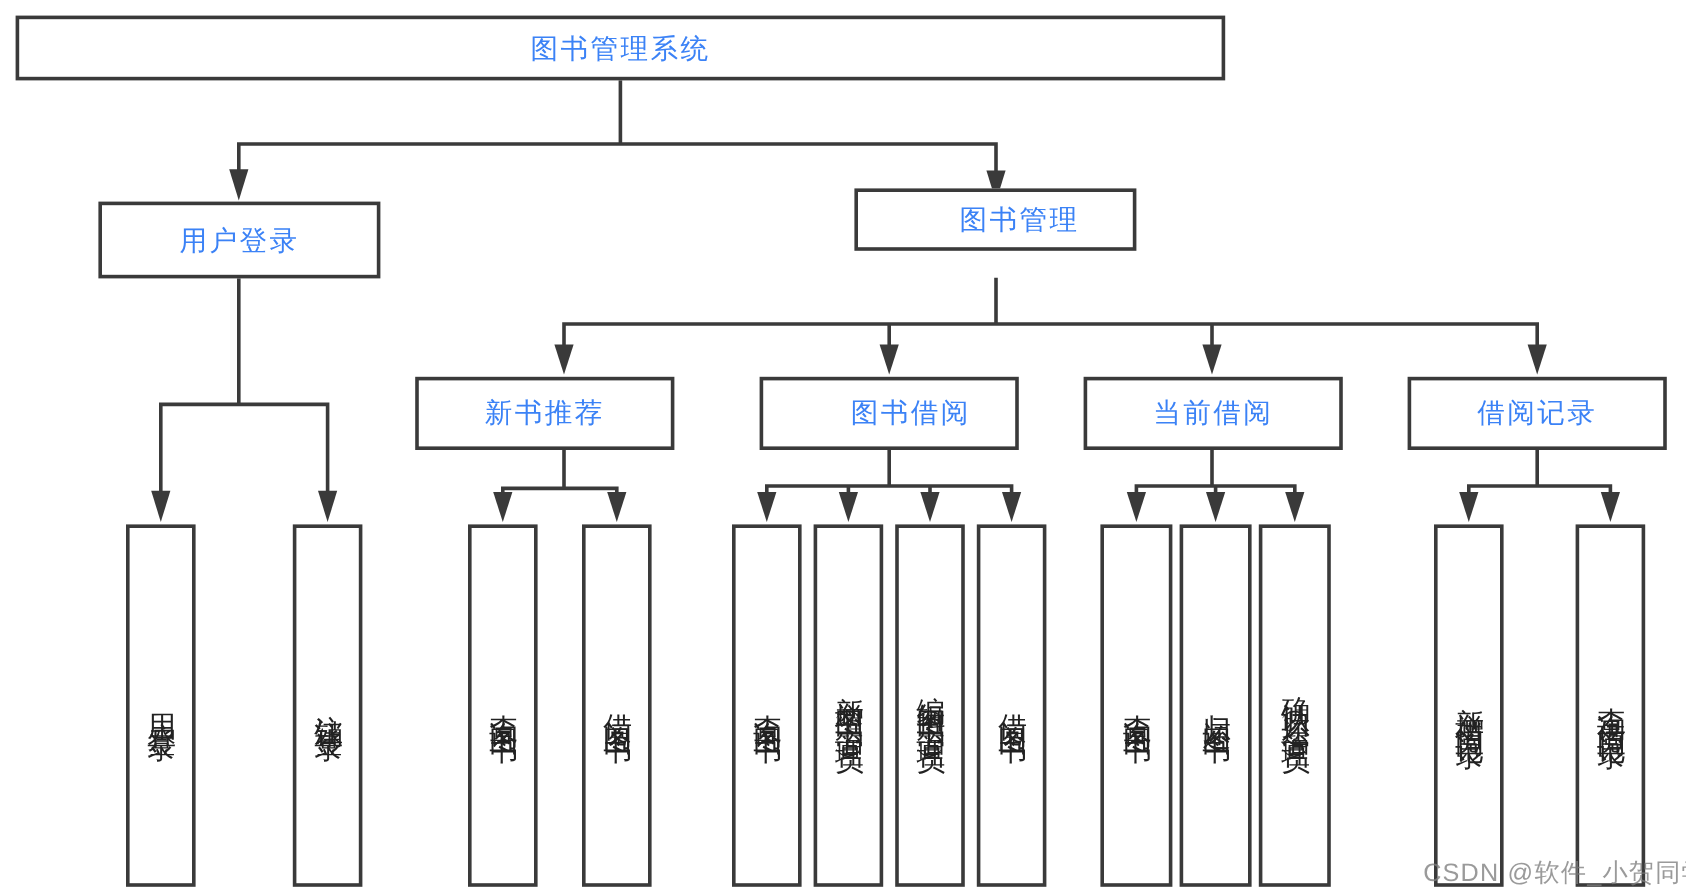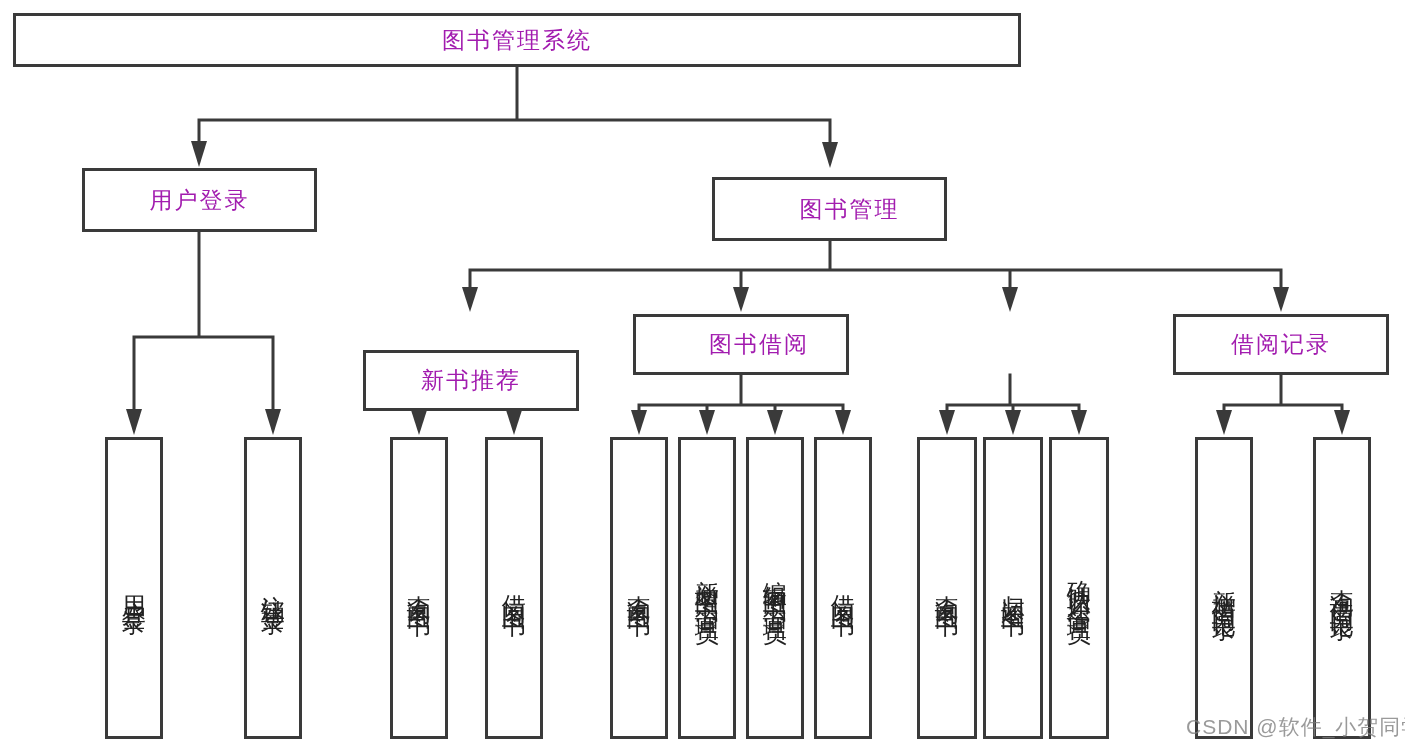--- a/index.html
+++ b/index.html
@@ -17,41 +17,41 @@
     background: #ffffff;
     border: 3px solid #3a3a3a;
     box-sizing: border-box;
     display: flex;
     align-items: center;
     justify-content: center;
     z-index: 2;
   }
   .h-label {
     font-size: 23px;
-    color: #a21caf;
+    color: #3b82f6;
     letter-spacing: 2px;
     white-space: nowrap;
   }
   .v-label {
     writing-mode: vertical-rl;
     text-orientation: mixed;
     font-size: 24px;
     color: #222222;
     letter-spacing: 6px;
     line-height: 1.15;
     white-space: nowrap;
   }
   
   .n-root  { left: 13px;  top: 13px;  width: 1008px; height: 54px; }
   
   .n-login { left: 82px;  top: 168px; width: 235px;  height: 64px; }
-  .n-mgmt  { left: 712px; top: 177px; width: 235px;  height: 64px; padding-left: 40px; }
+  .n-mgmt  { left: 712px; top: 157px; width: 235px;  height: 52px; padding-left: 40px; }
   
   .n-l3    { top: 314px;  width: 216px; height: 61px; }
-  .n-rec   { left: 363px; margin-top: 36px; }
+  .n-rec   { left: 346px; }
   .n-bor   { left: 633px; padding-left: 36px; }
   .n-cur   { left: 903px; }
   .n-his   { left: 1173px; text-align: center; }
   
   .leaf    { top: 437px; width: 58px; height: 302px; }
   .lf-a1 { left: 105px; }  .lf-a2 { left: 244px; }
   .lf-b1 { left: 390px; }  .lf-b2 { left: 485px; }
   .lf-c1 { left: 610px; }  .lf-c2 { left: 678px; }
   .lf-c3 { left: 746px; }  .lf-c4 { left: 814px; }
   .lf-d1 { left: 917px; width: 60px; }  .lf-d2 { left: 983px; width: 60px; }
@@ -130,20 +130,23 @@
   <div class="box n-mgmt">
     <span class="h-label">图书管理</span>
   </div>
 
   <div class="box n-l3 n-rec">
     <span class="h-label">新书推荐</span>
   </div>
   <div class="box n-l3 n-bor">
     <span class="h-label">图书借阅</span>
   </div>
+  <div class="box n-l3 n-cur">
+    <span class="h-label">当前借阅</span>
+  </div>
   <div class="box n-l3 n-his">
     <span class="h-label">借阅记录</span>
   </div>
 
   <div class="box leaf lf-a1">
     <span class="v-label">用户登录</span>
   </div>
   <div class="box leaf lf-a2">
     <span class="v-label">注销登录</span>
   </div>

